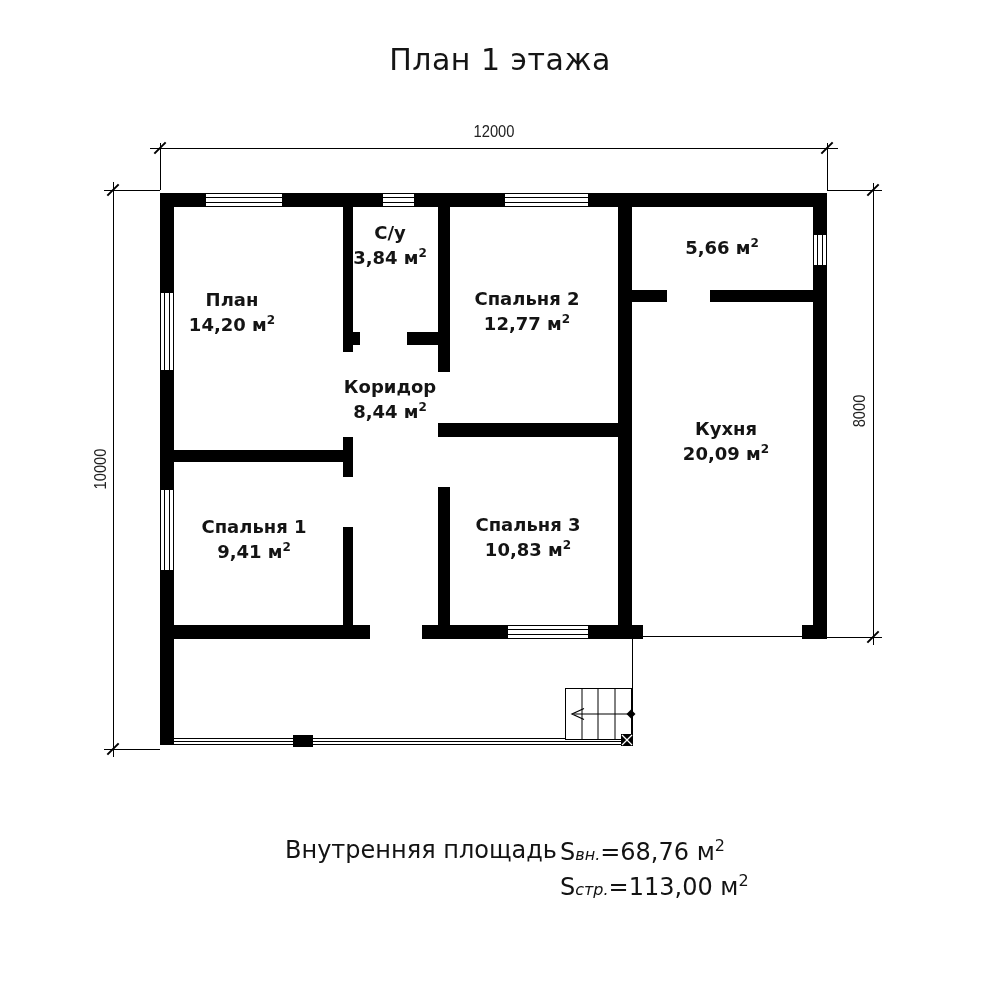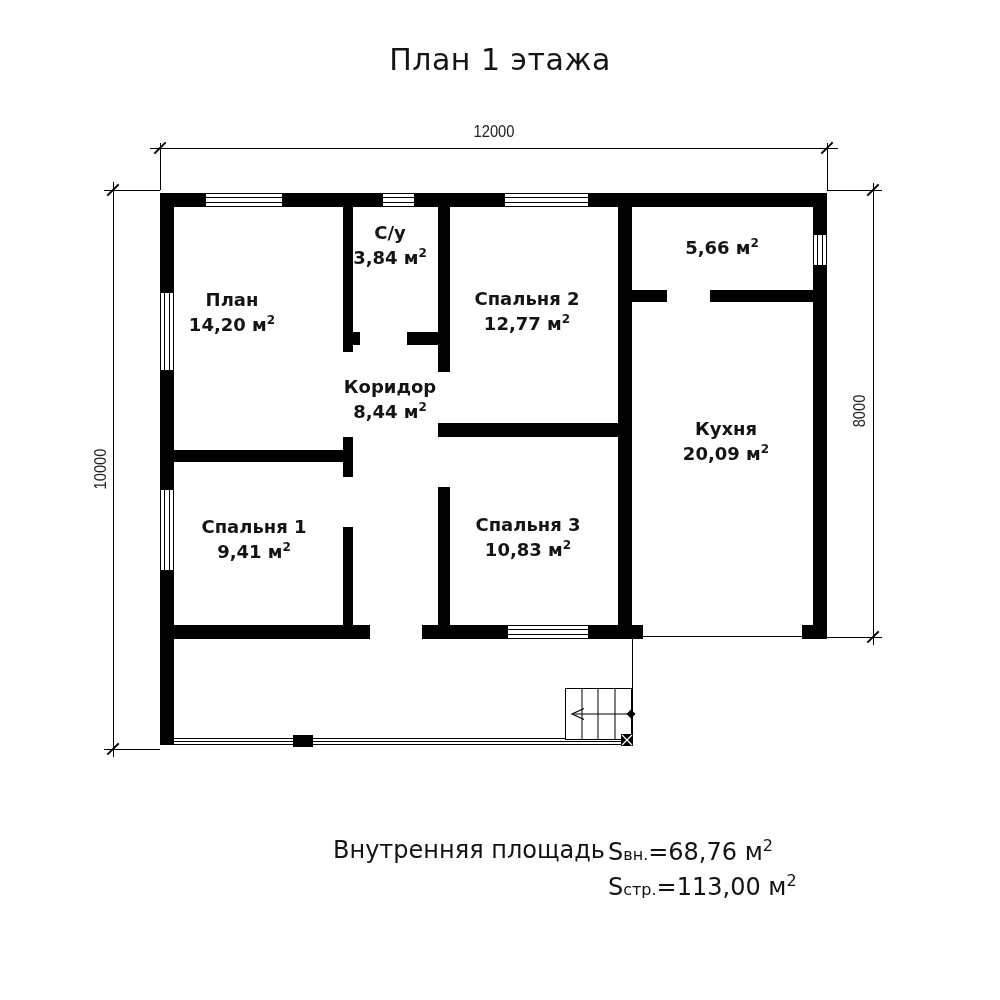--- a/index.html
+++ b/index.html
@@ -22,22 +22,22 @@
         transform:translate(-50%,-50%) rotate(-45deg);}
   
   .dim{position:absolute;font-family:"Liberation Sans",sans-serif;font-size:16px;color:#222;
        transform:translate(-50%,-50%) scaleX(0.92);white-space:nowrap;}
   .dim.vert{transform:translate(-50%,-50%) rotate(-90deg) scaleX(0.92);}
   
   .room{position:absolute;transform:translate(-50%,-50%);text-align:center;
         font-size:18px;font-weight:bold;color:#141414;line-height:21px;white-space:nowrap;}
   .room sup{font-size:12px;font-weight:bold;}
   
-  .sum{position:absolute;font-size:24px;color:#131313;white-space:nowrap;margin-left:48px;}
-  .sum .sub{font-size:16px;}
+  .sum{position:absolute;font-size:24px;color:#131313;white-space:nowrap;}
+  .sum .sub{font-size:16px;font-style:italic;}
   .sum sup{font-size:16px;}
 </style>
 </head>
 <body>
 
 <div class="canvas">
 
   <div class="title">План 1 этажа</div>
 
   <div class="w" style="left:160px;top:193px;width:46px;height:14px"></div>

